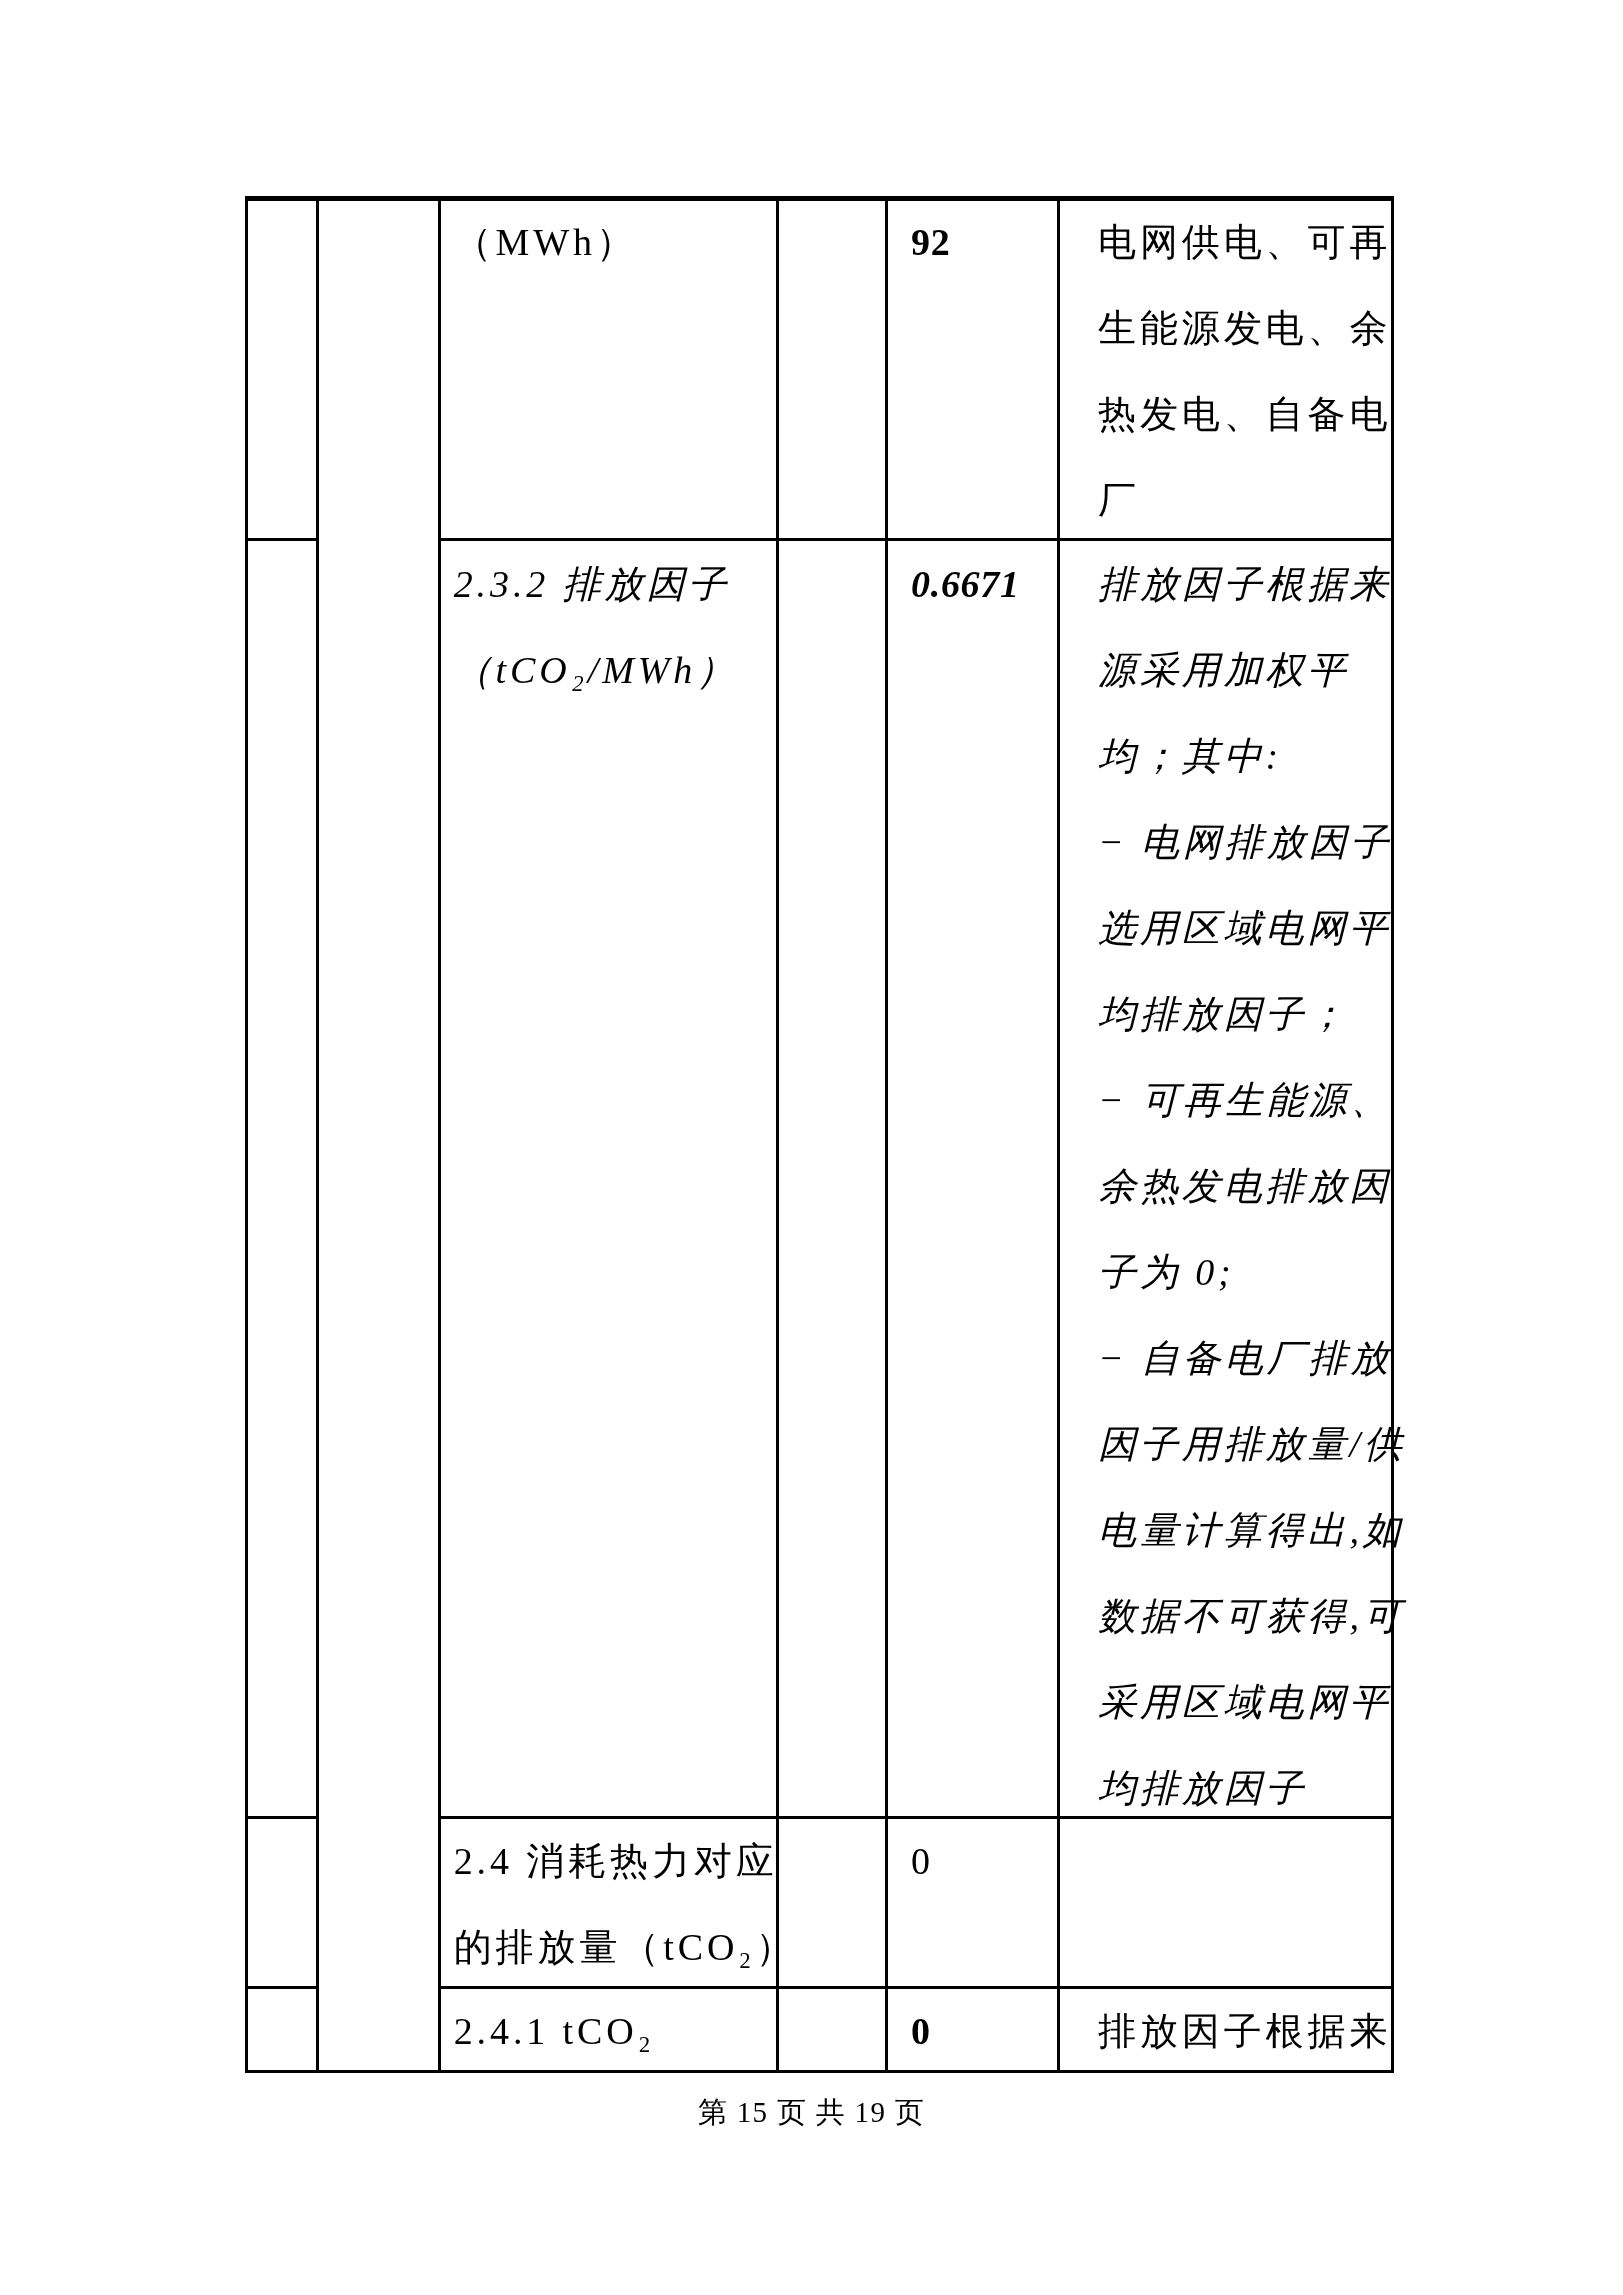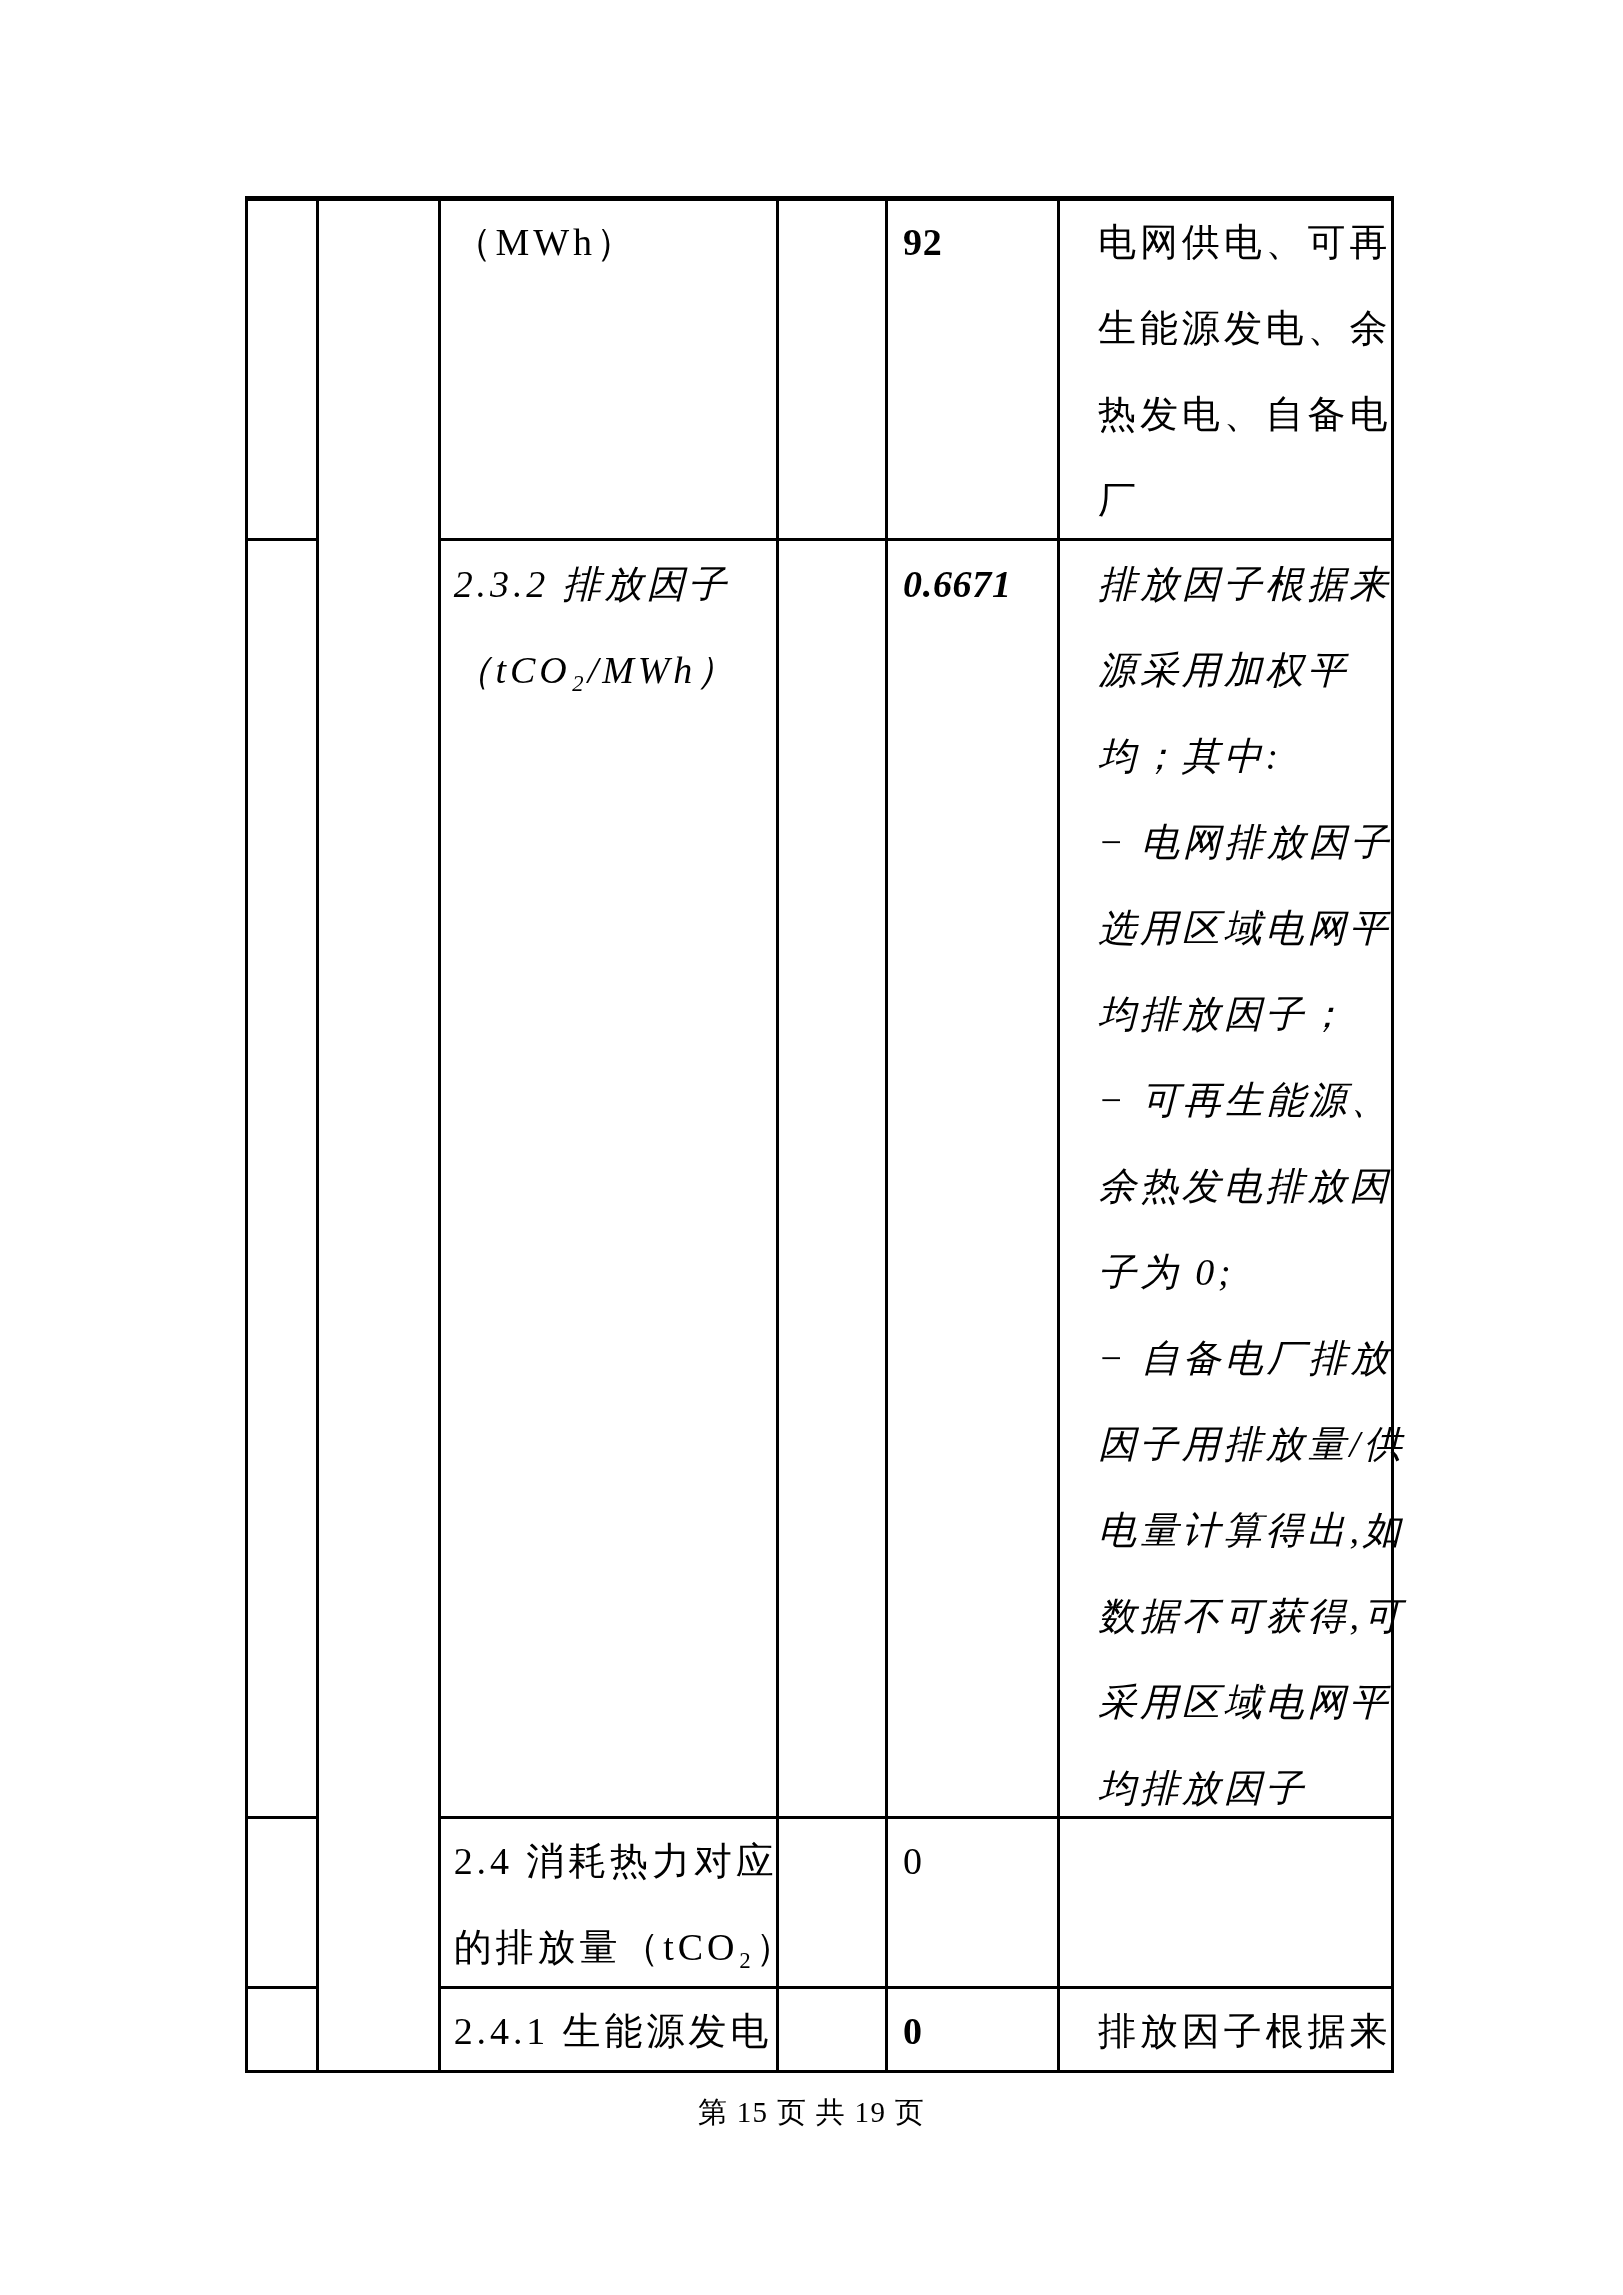--- a/index.html
+++ b/index.html
@@ -34,21 +34,21 @@
   
   .cell{
     position:absolute;
     font-size:38px;
     line-height:86px;
     letter-spacing:3.9px;
     white-space:pre;
     box-sizing:border-box;
   }
   .label-col{left:193px;width:338px;padding-left:15.7px;}
-  .value-col{left:640px;width:172px;padding-left:18px;letter-spacing:0.7px;}
+  .value-col{left:640px;width:172px;padding-left:26px;letter-spacing:0.7px;}
   .note-col{left:836px;width:336px;padding-left:17px;}
   .r1{top:2.6px;}
   .r2{top:345px;font-style:italic;}
   .r3{top:1622px;}
   .r4{top:1792px;}
   .page-footer{
     position:absolute;
     left:0;top:2093px;width:1623px;
     text-align:center;
     font-size:29px;
@@ -103,21 +103,21 @@
 因子用排放量/供
 电量计算得出,如
 数据不可获得,可
 采用区域电网平
 均排放因子</div>
 
     <div class="cell label-col r3">2.4 消耗热力对应
 的排放量（tCO₂）</div>
     <div class="cell value-col r3" style="font-weight: normal;">0</div>
 
-    <div class="cell label-col r4">2.4.1 生能源发电</div>
+    <div class="cell label-col r4">2.4.1 tCO₂</div>
     <div class="cell value-col r4" style="font-weight: bold;">0</div>
     <div class="cell note-col r4">排放因子根据来</div>
 
   </div>
 
   <div class="page-footer">第 15 页 共 19 页</div>
 
 </div>
 
 

